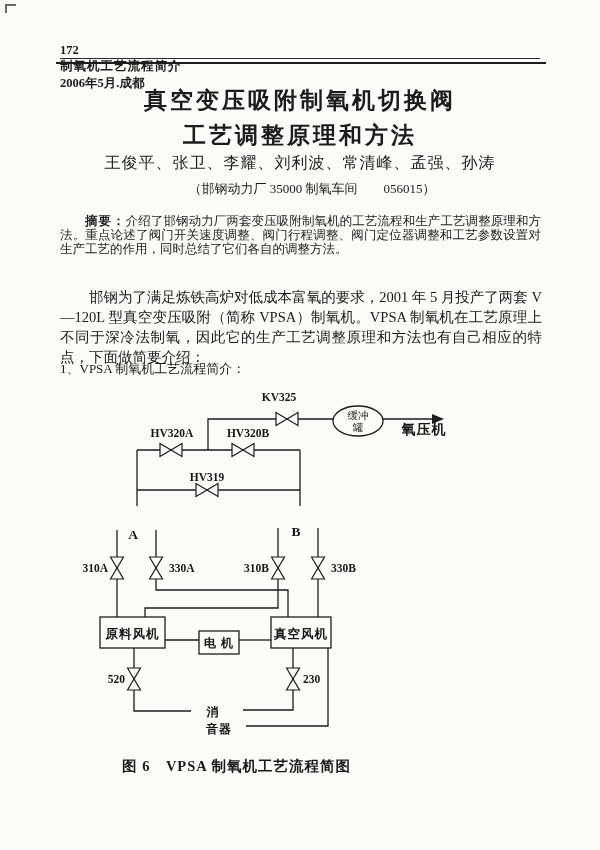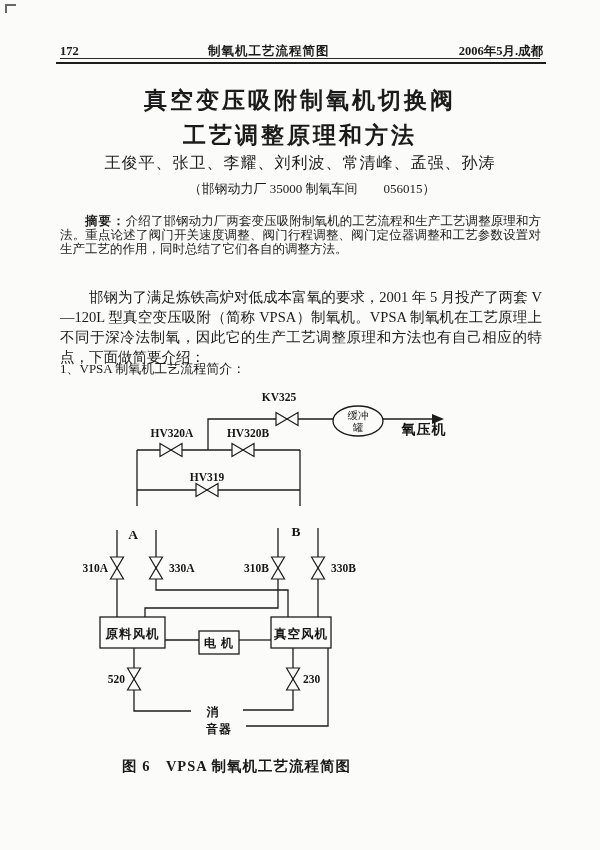--- a/index.html
+++ b/index.html
@@ -5,21 +5,21 @@
   html,body{margin:0;padding:0;background:#e9e9e7;}
   .page{
     position:relative;width:600px;height:850px;margin:0 auto;
     background:#fbfbf9;color:#1b1b1b;overflow:hidden;
     font-family:"Liberation Serif","DejaVu Serif",serif;
   }
   .scan-mark{position:absolute;left:5px;top:4px;width:9px;height:7px;
     border-left:2px solid #444;border-top:2px solid #444;opacity:.8;}
   
   .hdr{position:absolute;left:60px;right:57px;top:43px;display:flex;
-    justify-content:space-between;align-items:baseline;font-size:12.5px;font-weight:700;}
+    justify-content:space-between;align-items:baseline;font-size:12.5px;font-weight:700;flex-direction:column;}
   .hdr .c{letter-spacing:1px;}
   .rule-thin{position:absolute;left:60px;right:60px;top:58px;height:1px;background:#2a2a2a;}
   .rule-thick{position:absolute;left:56px;right:54px;top:62px;height:2px;background:#1d1d1d;}
   
   .title{position:absolute;left:0;width:600px;text-align:center;
     font-family:"Liberation Sans","DejaVu Sans",sans-serif;
     font-weight:700;font-size:23px;letter-spacing:3px;}
   .t1{top:85px;} .t2{top:120px;}
   .authors{position:absolute;left:0;width:600px;top:153px;text-align:center;
     font-size:16px;letter-spacing:1px;font-weight:500;}
@@ -45,21 +45,21 @@
 </style>
 </head>
 <body>
 
 <div class="page">
 
   <div class="scan-mark"></div>
 
   <div class="hdr">
     <span>172</span>
-    <span class="c">制氧机工艺流程简图</span>
+    <span class="c">制氧机工艺流程简介</span>
     <span>2006年5月.成都</span>
   </div>
   <div class="rule-thin"></div>
   <div class="rule-thick"></div>
 
   <div class="title t2">工艺调整原理和方法</div>
   <div class="title t1">真空变压吸附制氧机切换阀</div>
   <div class="authors">王俊平、张卫、李耀、刘利波、常清峰、孟强、孙涛</div>
   <div class="affil">（邯钢动力厂 35000 制氧车间　　056015）</div>
 

